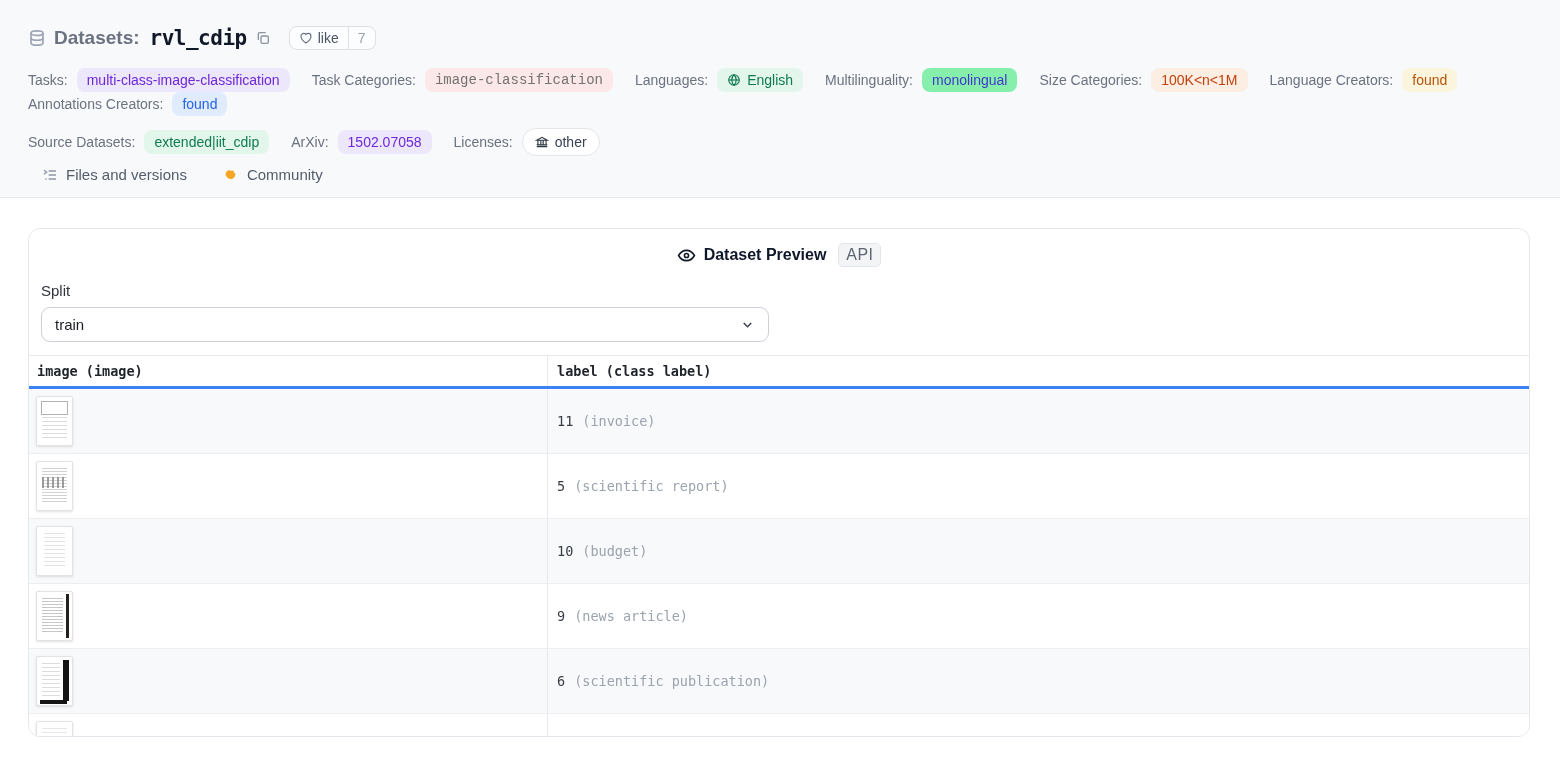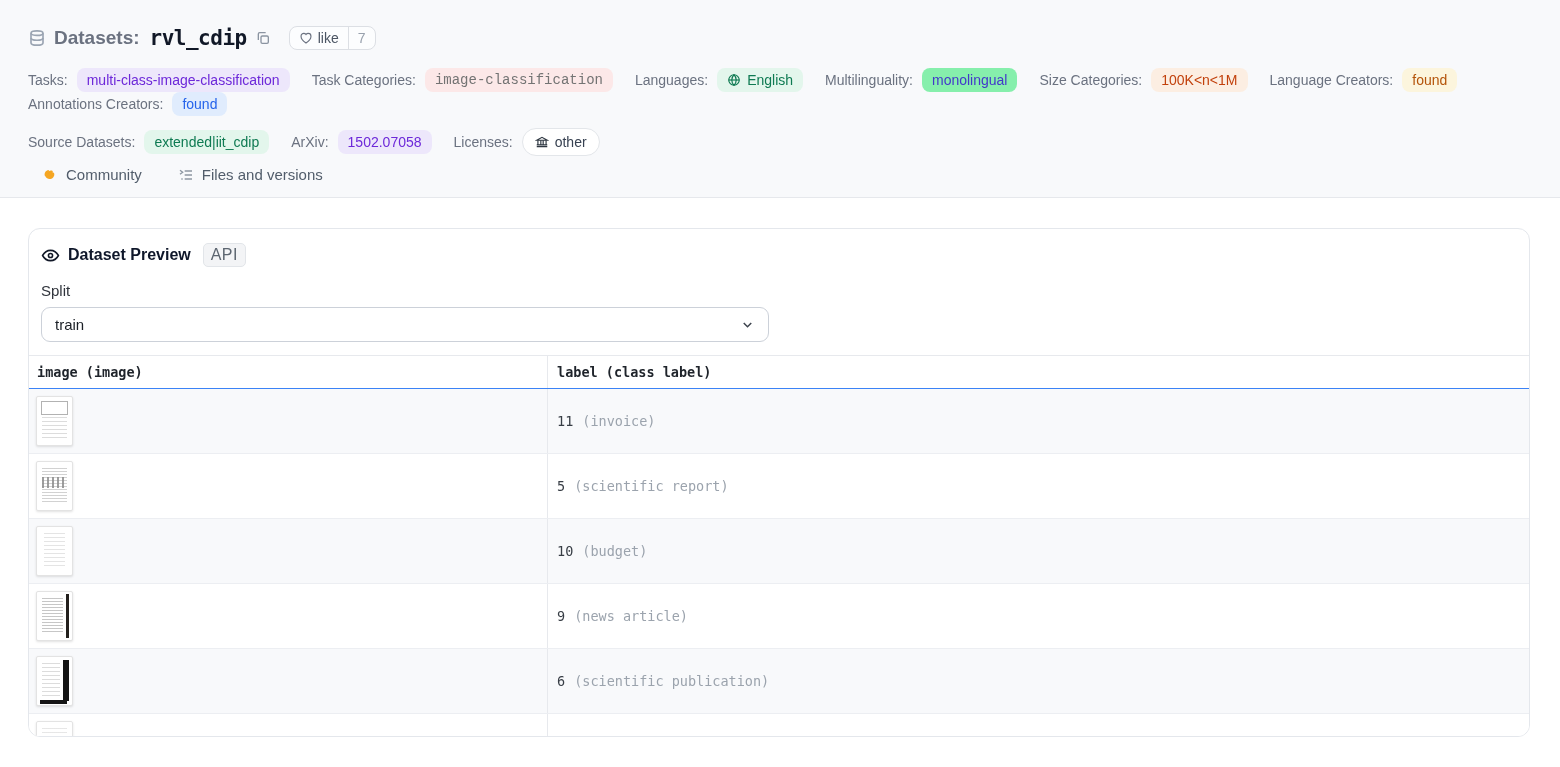--- a/index.html
+++ b/index.html
@@ -40,35 +40,35 @@
   .tab-bar { margin-top:auto; display:flex; align-items:flex-end; }
   .tab { display:flex; align-items:center; gap:8px; font-size:15px; color:#525d6b;
          padding:8px 14px 14px; cursor:pointer; background:none; border:none; margin-right:8px; }
   .tab.active { color:#1f2937; font-weight:bold; border-bottom:3px solid #232a32; padding-bottom:11px; }
   .tab .ticon { display:flex; }
 
   
   .card { margin:30px 30px 0 28px; width:1502px; height:509px; background:#fff;
           border:1px solid #e4e7ec; border-radius:12px; overflow:hidden; }
   .card-pad { padding:14px 12px 0; }
-  .preview-head { display:flex; align-items:center; gap:8px; }
+  .preview-head { display:flex; align-items:center; gap:8px;justify-content:center; }
   .eye-icon { color:#111827; display:flex; }
   .preview-title { font-size:16px; font-weight:bold; color:#0f172a; }
   .api-badge { margin-left:4px; font-size:16px; letter-spacing:0.4px; color:#5c6570;
                background:#f3f4f6; border:1px solid #e2e5e9; border-radius:5px; padding:2px 7px; cursor:pointer; }
   .split-label { margin-top:15px; font-size:15px; color:#30343c; }
   .split-select { margin-top:8px; width:728px; height:35px; border:1px solid #ccd1d9; border-radius:9px;
                   background:#fff; display:flex; align-items:center; justify-content:space-between;
                   padding:0 13px; font-size:15px; color:#1a1f26; cursor:pointer; }
   .chev { display:flex; color:#3c434d; }
 
   
   .dtable { margin-top:13px; border-top:1px solid #e7e9ed;
             font-family:"DejaVu Sans Mono","Liberation Mono",monospace; font-size:13.5px; }
-  .thead { display:flex; height:33px; align-items:center; border-bottom:1px solid #3b82f6;
+  .thead { display:flex; height:33px; align-items:center; border-bottom:3px solid #3b82f6;
            font-weight:bold; color:#1f242b; }
   .th-img { width:519px; padding-left:8px; border-right:1px solid #e7e9ed; height:100%; display:flex; align-items:center; }
   .th-lab { flex:1; padding-left:9px; }
   .trow { display:flex; height:65px; border-bottom:1px solid #eceef2; background:#fff; }
   .trow--shade { background:#f8f9fb; }
   .tc-img { width:519px; border-right:1px solid #e7e9ed; padding:7px 0 0 7px; }
   .tc-lab { flex:1; display:flex; align-items:center; padding-left:9px; gap:9px; }
   .lnum { color:#373d45; }
   .ltext { color:#9ba3ad; }
 
@@ -182,35 +182,35 @@
             <path d="M3 17h18M3 20h18"></path>
           </svg>
           <span>other</span>
         </a>
       </span>
     </div>
 
     <div class="tab-bar">
       <button class="tab">
         <span class="ticon">
+          <svg width="16" height="16" viewBox="0 0 24 24" fill="none" stroke="#8d97a3" stroke-width="2">
+            <path d="M3 5l4 3-4 3"></path>
+            <path d="M10 6h11M10 12h11M10 18h11M5 18h2"></path>
+          </svg>
+        </span>
+        <span>Files and versions</span>
+      </button>
+      <button class="tab">
+        <span class="ticon">
           <svg width="16" height="16" viewBox="0 0 24 24">
             <path fill="#f5a623" d="M5 14c-2.4-2.8-.6-8 3.4-9.3 1.6-.5 2.3.4 1.8 1.5 1.6-1.1 3.7-1.4 5.2-.5 1 .6 1 1.6.2 2.3 1.5 0 2.8 1.1 2.9 2.7.2 3-2.2 6.7-5.9 7.3-3.2.5-6-.9-7.6-4z"></path>
             <path fill="#e08c1a" d="M8 9.5c1.5-.9 3.4-1.2 5-.8-1.8.3-3.6 1-5 .8z"></path>
           </svg>
         </span>
         <span>Community</span>
-      </button>
-      <button class="tab">
-        <span class="ticon">
-          <svg width="16" height="16" viewBox="0 0 24 24" fill="none" stroke="#8d97a3" stroke-width="2">
-            <path d="M3 5l4 3-4 3"></path>
-            <path d="M10 6h11M10 12h11M10 18h11M5 18h2"></path>
-          </svg>
-        </span>
-        <span>Files and versions</span>
       </button>
     </div>
   </div>
 
   <div class="card">
     <div class="card-pad">
       <div class="preview-head">
         <span class="eye-icon">
           <svg width="19" height="19" viewBox="0 0 24 24" fill="none" stroke="currentColor" stroke-width="2">
             <path d="M2 12s3.5-6.5 10-6.5S22 12 22 12s-3.5 6.5-10 6.5S2 12 2 12z"></path>

